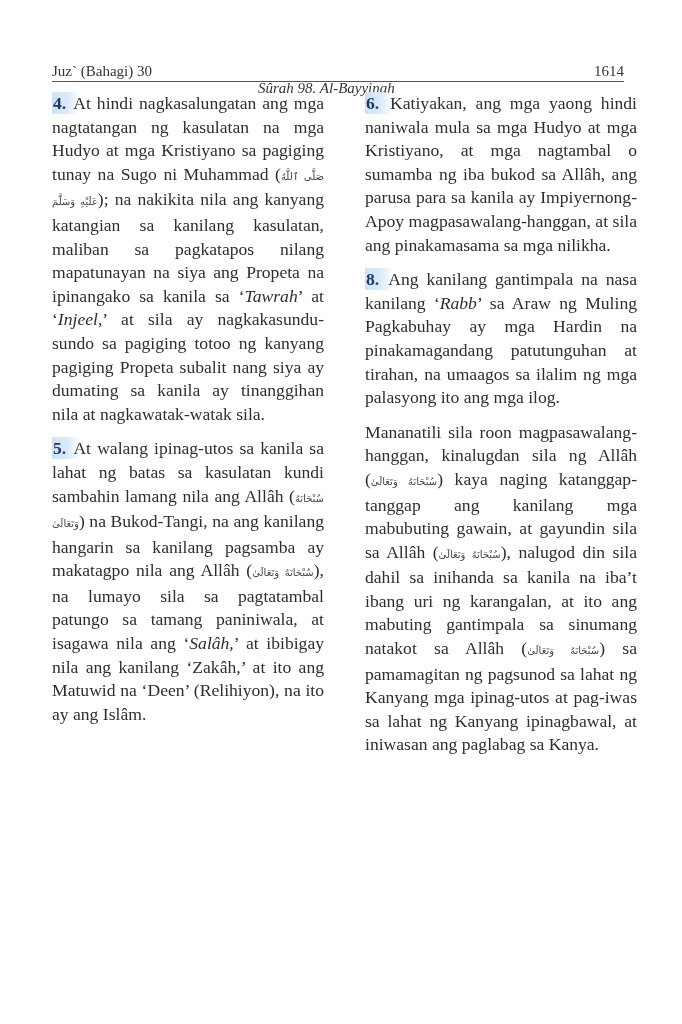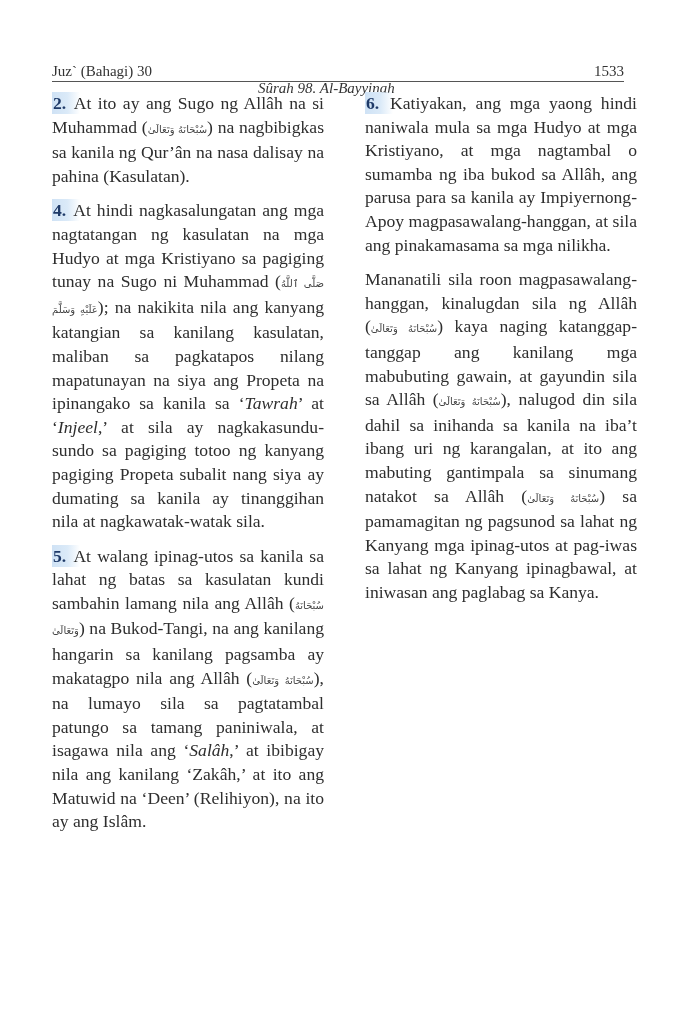--- a/index.html
+++ b/index.html
@@ -35,39 +35,39 @@
     font-size: 10px; color: #444; direction: rtl; unicode-bidi: isolate;
   }
   i { font-style: italic; }
 </style>
 </head>
 <body>
 
 <div class="header">
   <span class="left">Juz` (Bahagi) 30</span>
   <span class="center">Sûrah 98.  Al-Bayyinah</span>
-  <span class="right">1533</span>
+  <span class="right">1614</span>
 </div>
 
 <div class="col left">
-  <p class="para">
-    <span class="num">2.</span>
-    <span>At ito ay ang Sugo ng Allâh na si Muhammad (</span><span class="ar">سُبْحَانَهُ وَتَعَالَىٰ</span><span>) na nagbibigkas sa kanila ng Qur’ân na nasa dalisay na pahina (Kasulatan).</span>
-  </p>
   <p class="para">
     <span class="num">4.</span>
     <span>At hindi nagkasalungatan ang mga nagtatangan ng kasulatan na mga Hudyo at mga Kristiyano sa pagiging tunay na Sugo ni Muhammad (</span><span class="ar">صَلَّى ٱللَّهُ عَلَيْهِ وَسَلَّمَ</span><span>); na nakikita nila ang kanyang katangian sa kanilang kasulatan, maliban sa pagkatapos nilang mapatunayan na siya ang Propeta na ipinangako sa kanila sa ‘</span><i>Tawrah</i><span>’ at ‘</span><i>Injeel</i><span>,’ at sila ay nagkakasundu-sundo sa pagiging totoo ng kanyang pagiging Propeta subalit nang siya ay dumating sa kanila ay tinanggihan nila at nagkawatak-watak sila.</span>
   </p>
   <p class="para">
     <span class="num">5.</span>
     <span>At walang ipinag-utos sa kanila sa lahat ng batas sa kasulatan kundi sambahin lamang nila ang Allâh (</span><span class="ar">سُبْحَانَهُ وَتَعَالَىٰ</span><span>) na Bukod-Tangi, na ang kanilang hangarin sa kanilang pagsamba ay makatagpo nila ang Allâh (</span><span class="ar">سُبْحَانَهُ وَتَعَالَىٰ</span><span>), na lumayo sila sa pagtatambal patungo sa tamang paniniwala, at isagawa nila ang ‘</span><i>Salâh</i><span>,’ at ibibigay nila ang kanilang ‘Zakâh,’ at ito ang Matuwid na ‘Deen’ (Relihiyon), na ito ay ang Islâm.</span>
   </p>
 </div>
 
 <div class="col right">
   <p class="para">
     <span class="num">6.</span>
     <span>Katiyakan, ang mga yaong hindi naniwala mula sa mga Hudyo at mga Kristiyano, at mga nagtambal o sumamba ng iba bukod sa Allâh, ang parusa para sa kanila ay Impiyernong-Apoy magpasawalang-hanggan, at sila ang pinakamasama sa mga nilikha.</span>
   </p>
   <p class="para">
+    <span class="num">8.</span>
+    <span>Ang kanilang gantimpala na nasa kanilang ‘</span><i>Rabb</i><span>’ sa Araw ng Muling Pagkabuhay ay mga Hardin na pinakamagandang patutunguhan at tirahan, na umaagos sa ilalim ng mga palasyong ito ang mga ilog.</span>
+  </p>
+  <p class="para">
     <span>Mananatili sila roon magpasawalang-hanggan, kinalugdan sila ng Allâh (</span><span class="ar">سُبْحَانَهُ وَتَعَالَىٰ</span><span>) kaya naging katanggap-tanggap ang kanilang mga mabubuting gawain, at gayundin sila sa Allâh (</span><span class="ar">سُبْحَانَهُ وَتَعَالَىٰ</span><span>), nalugod din sila dahil sa inihanda sa kanila na iba’t ibang uri ng karangalan, at ito ang mabuting gantimpala sa sinumang natakot sa Allâh (</span><span class="ar">سُبْحَانَهُ وَتَعَالَىٰ</span><span>) sa pamamagitan ng pagsunod sa lahat ng Kanyang mga ipinag-utos at pag-iwas sa lahat ng Kanyang ipinagbawal, at iniwasan ang paglabag sa Kanya.</span>
   </p>
 </div>
 
 </body></html>

